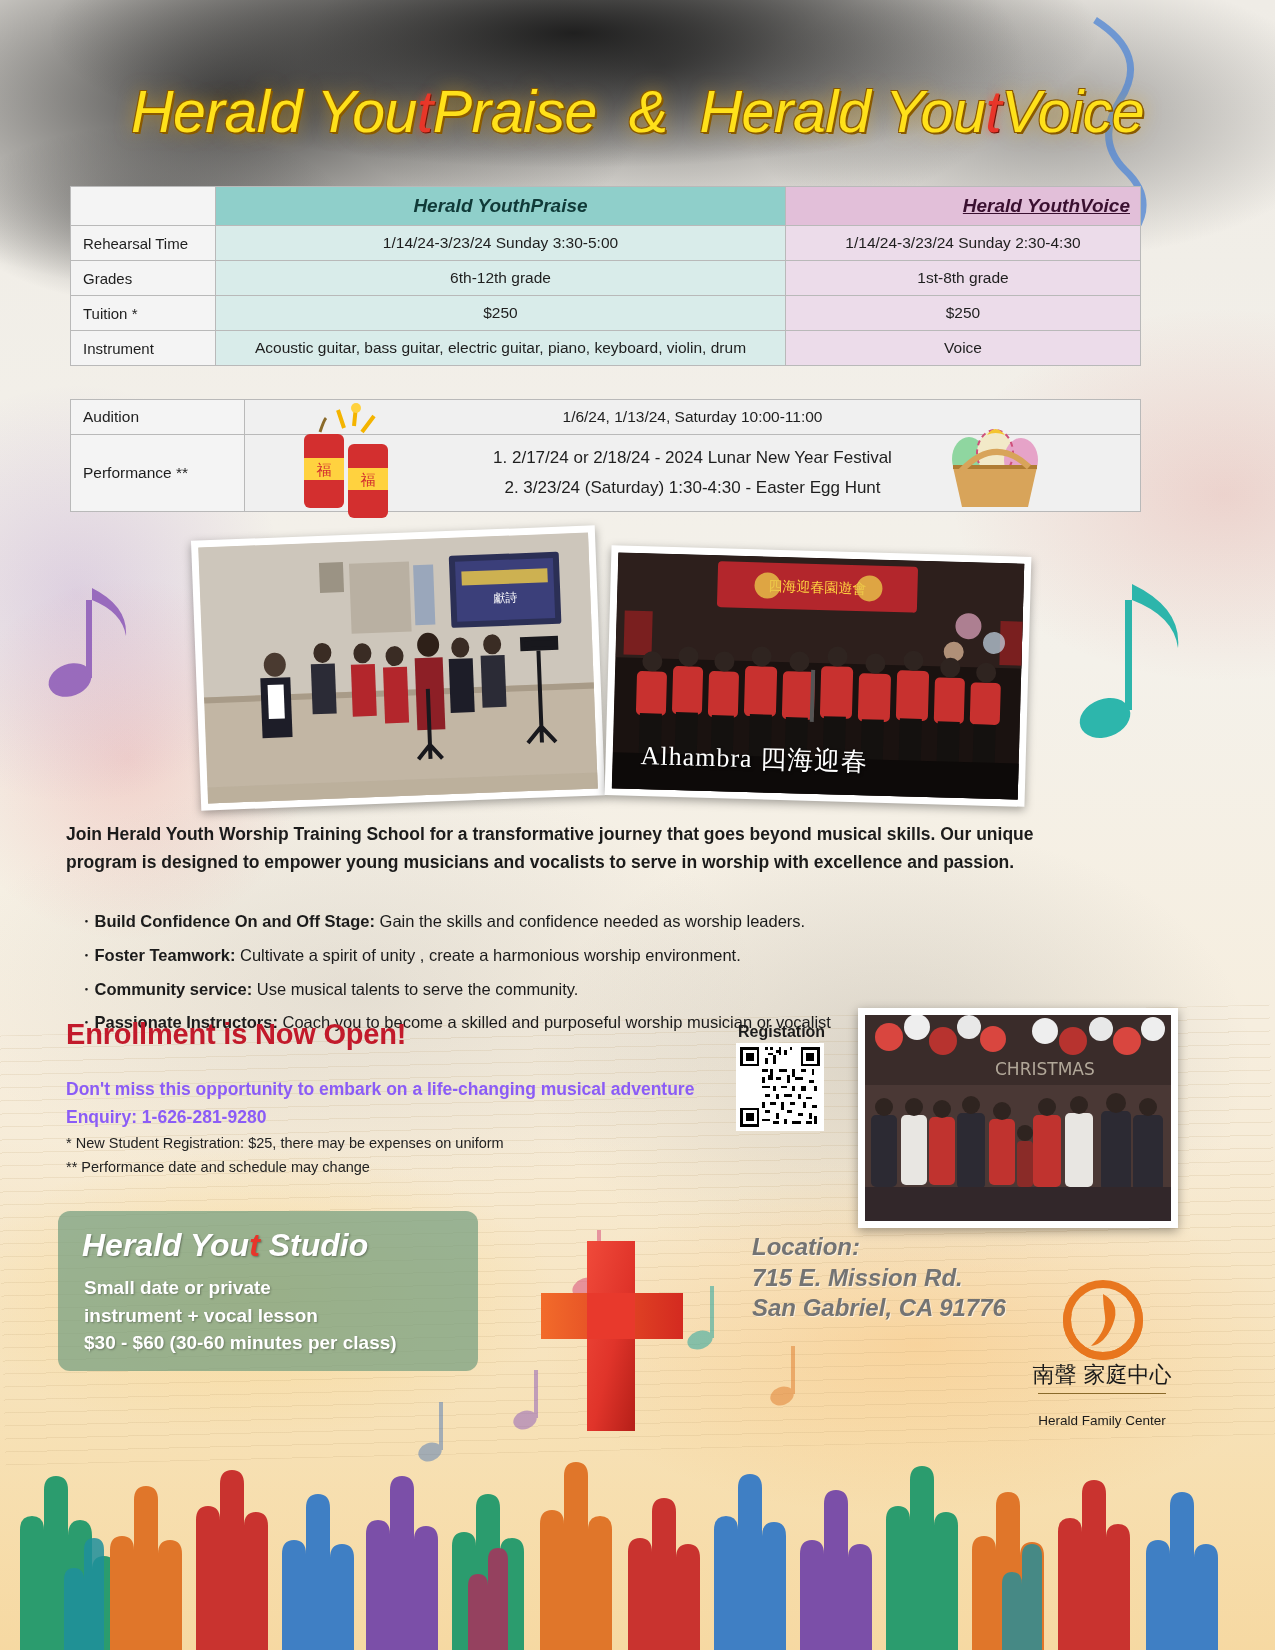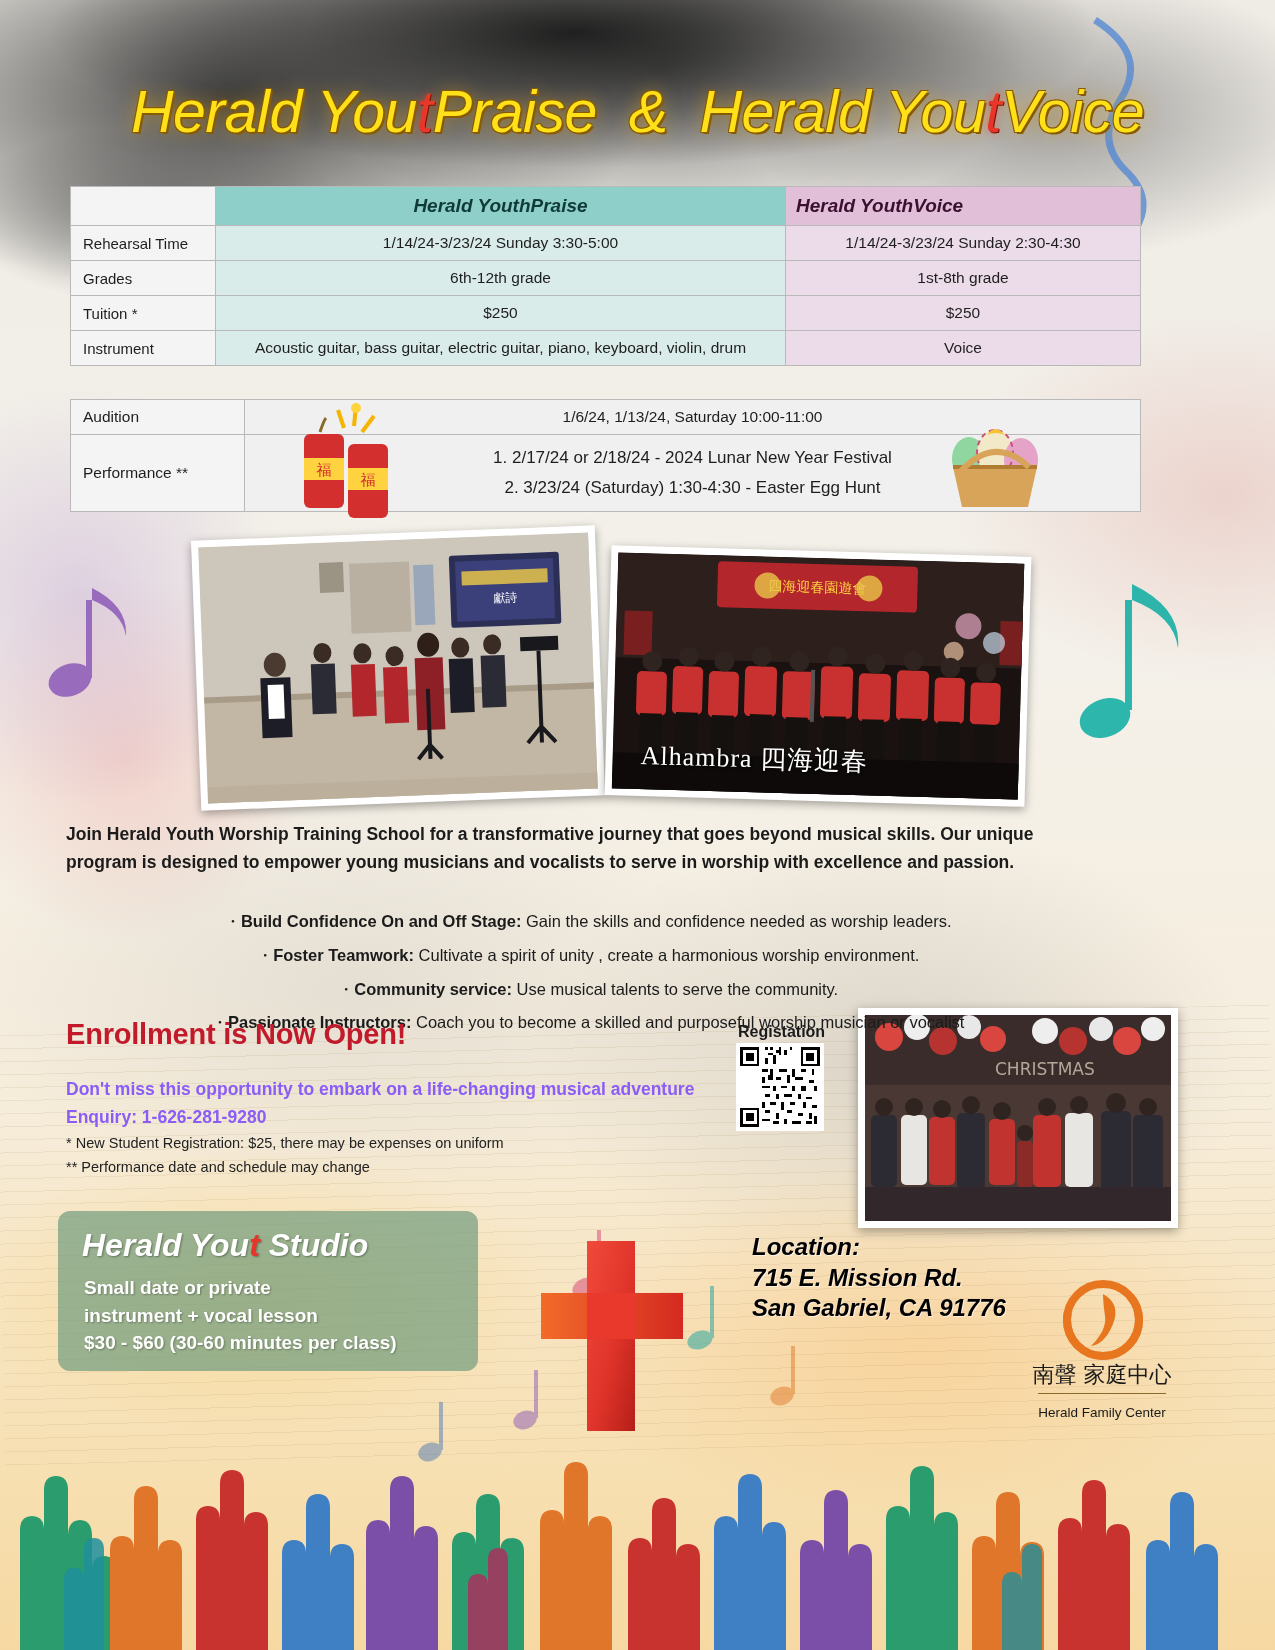--- a/index.html
+++ b/index.html
@@ -56,21 +56,21 @@
     white-space:nowrap;
   }
   .title .cross { color:#e8342a; text-shadow:1px 1px 0 #6b1008, 0 0 10px rgba(255,80,40,0.6); }
 
   
   .table-a { position:absolute; left:70px; top:186px; width:1071px; z-index:5;
              border-collapse:collapse; font-size:15.5px; color:#1e1e1e; }
   .table-a td, .table-a th { border:1px solid #b9b9b9; padding:8px 10px; }
   .table-a .lbl { width:145px; background:#f4f4f4; text-align:left; font-size:15px; padding-left:12px; }
   .hdr-praise { background:#8fcfca; color:#103a38; font-style:italic; font-weight:bold; font-size:19px; text-align:center; }
-  .hdr-voice  { background:#e2bfd9; color:#3a1030; font-style:italic; font-weight:bold; font-size:19px; text-align:left; }
+  .hdr-voice  { background:#e2bfd9; color:#3a1030; font-style:italic; font-weight:bold; font-size:19px; text-align:right;text-decoration:underline; }
   .cell-praise { background:#d9ecea; text-align:center; }
   .cell-voice  { background:#ecdcea; text-align:center; }
 
   
   .table-b { position:absolute; left:70px; top:399px; width:1071px; z-index:5;
              border-collapse:collapse; font-size:15.5px; color:#1e1e1e; }
   .table-b td { border:1px solid #b9b9b9; padding:8px 10px; background:#f0f0f0; }
   .table-b .lbl { width:174px; background:#f4f4f4; text-align:left; padding-left:12px; }
   .table-b .ctr { text-align:center; }
   .perf-list { text-align:center; line-height:1.75; font-size:17px; }
@@ -91,21 +91,21 @@
   }
   .ph2 .inner { background:linear-gradient(180deg,#2a1f1c 0%, #3a2a24 40%, #1d1614 100%); }
   .ph3 .inner { background:linear-gradient(180deg,#7d5f5a 0%, #5a4340 60%, #3d2e2c 100%);text-align:right; }
 
   .ph-cap { position:absolute; left:28px; bottom:16px; color:#fff; font-family:"Liberation Serif", serif;
             font-size:26px; letter-spacing:1px; text-shadow:1px 1px 3px rgba(0,0,0,0.8); }
 
   
   .intro { position:absolute; left:66px; top:820px; width:1000px; z-index:5;
            font-size:17.5px; line-height:1.62; color:#1b1b1b; font-weight:bold; }
-  .bullets { position:absolute; left:78px; top:905px; width:1020px; z-index:5; font-size:16.5px; line-height:2.05; color:#1b1b1b;text-align:center; }
+  .bullets { position:absolute; left:78px; top:905px; width:1020px; z-index:5; font-size:16.5px; line-height:2.05; color:#1b1b1b; }
   .bullets .b { }
   .bullets b { font-weight:bold; }
 
   .enroll { position:absolute; left:66px; top:1018px; z-index:5; }
   .enroll-title { font-size:29px; font-weight:bold; color:#c21a2b; letter-spacing:-0.2px; }
   .enroll-sub { margin-top:24px; font-size:17.5px; font-weight:bold; color:#8b5cf6; line-height:1.6; }
   .notes { position:absolute; left:66px; top:1132px; z-index:5; font-size:14.5px; color:#222; line-height:1.65; }
 
   .reg-label { position:absolute; left:738px; top:1023px; z-index:5; font-size:16px; color:#1b1b1b; font-weight:bold; }
   .qr { position:absolute; left:736px; top:1043px; width:88px; height:88px; z-index:5; background:#fff; padding:4px; }
@@ -114,27 +114,27 @@
   .studio { position:absolute; left:58px; top:1211px; width:420px; height:160px; z-index:5;
             background:rgba(116,158,128,0.72); border-radius:12px; }
   .studio-title { position:absolute; left:24px; top:16px; font-size:32px; font-weight:bold; font-style:italic; color:#fff;
                   text-shadow:1px 1px 2px rgba(0,0,0,0.35); white-space:nowrap; }
   .studio-title .cross { color:#e8342a; }
   .studio-body { position:absolute; left:26px; top:63px; font-size:19px; font-weight:bold; color:#fff; line-height:1.45;
                  text-shadow:1px 1px 2px rgba(0,0,0,0.3); }
 
   
   .location { position:absolute; left:752px; top:1232px; z-index:5;
-              font-size:24px; font-weight:bold; font-style:italic; color:#000000; line-height:1.28;
+              font-size:24px; font-weight:bold; font-style:italic; color:#737373; line-height:1.28;
               text-shadow:1px 1px 0 rgba(255,255,255,0.6); }
 
   .logo { position:absolute; left:1063px; top:1280px; width:80px; height:80px; z-index:5; }
   .logo-cn { position:absolute; left:1022px; top:1360px; z-index:5; text-align:center; width:160px; }
   .logo-cn .cn { font-size:22px; color:#1b1b1b; font-family:"DejaVu Sans", sans-serif; }
-  .logo-cn .en { font-size:13.5px; color:#1b1b1b; margin-top:3px; border-top:1px solid #8a6a2a; padding-top:11px; display:inline-block; }
+  .logo-cn .en { font-size:13.5px; color:#1b1b1b; margin-top:3px; border-top:1px solid #8a6a2a; padding-top:19px; display:inline-block; }
 
   
   .cross-graphic { position:absolute; left:525px; top:1235px; width:175px; height:200px; z-index:4; }
 
   
   .hands { position:absolute; left:0; bottom:0; width:1275px; height:260px; z-index:4; }
   .notes-deco { position:absolute; inset:0; z-index:3; pointer-events:none; }
 </style>
 </head>
 <body>

